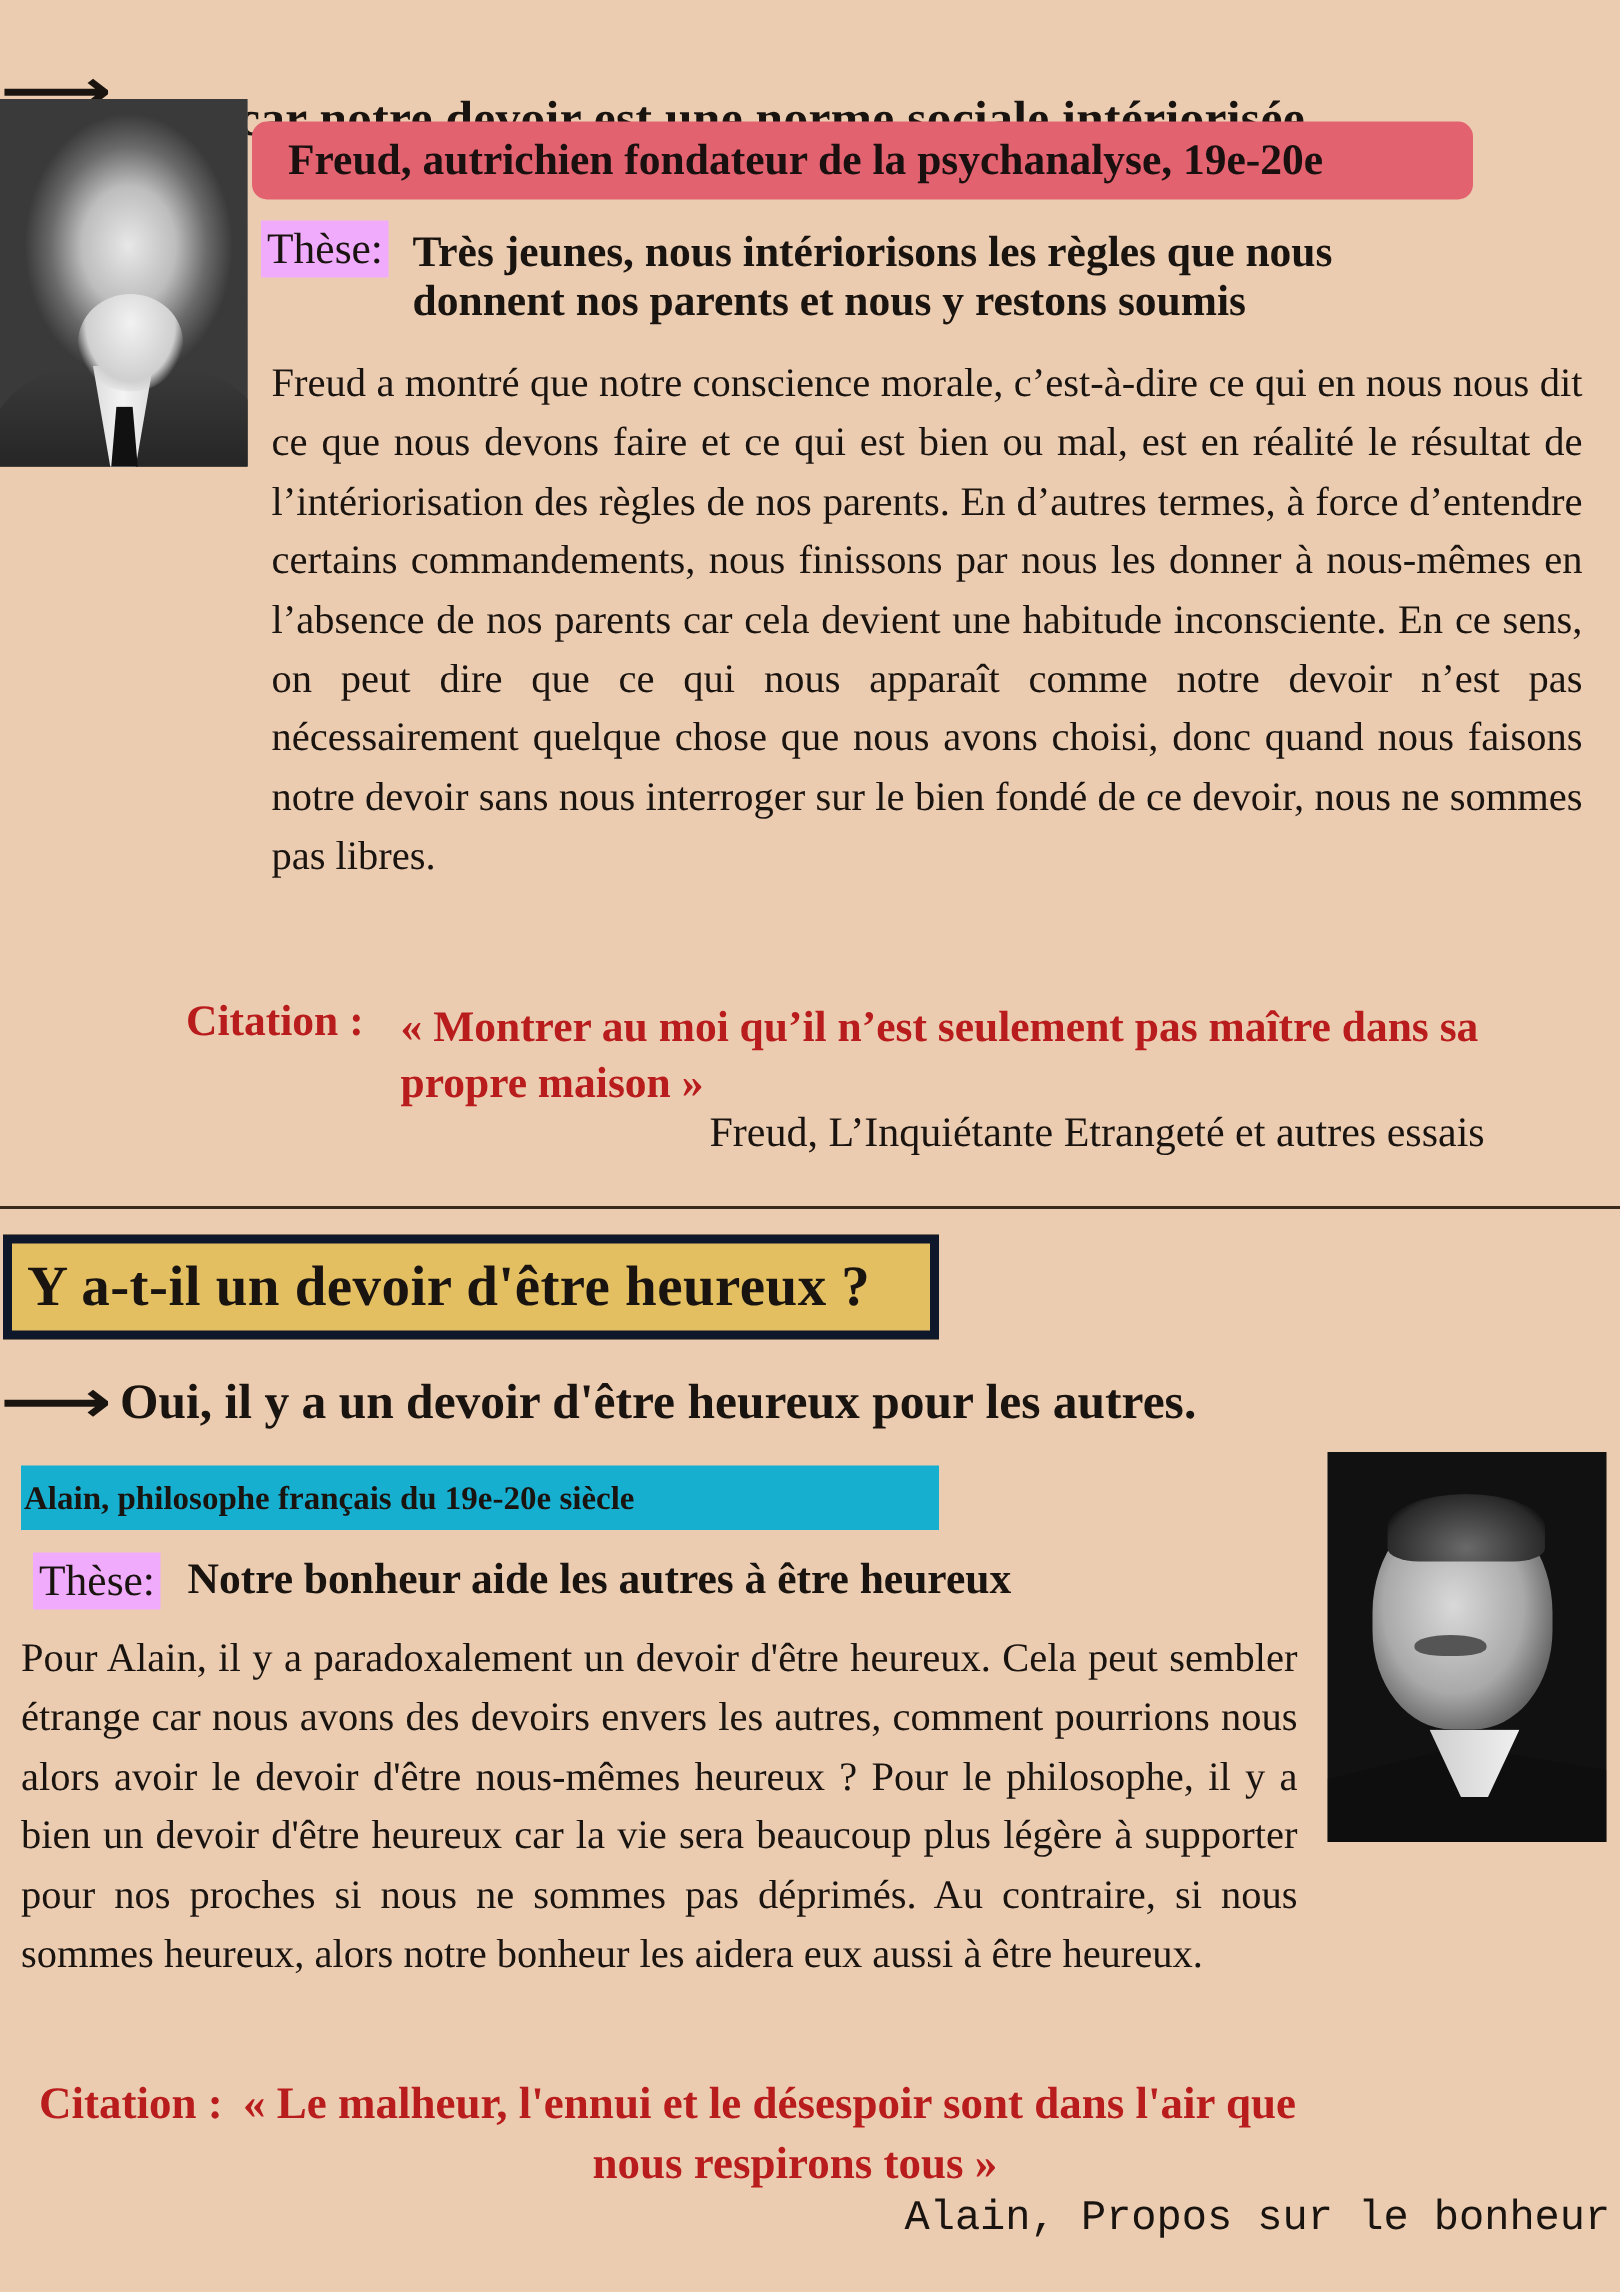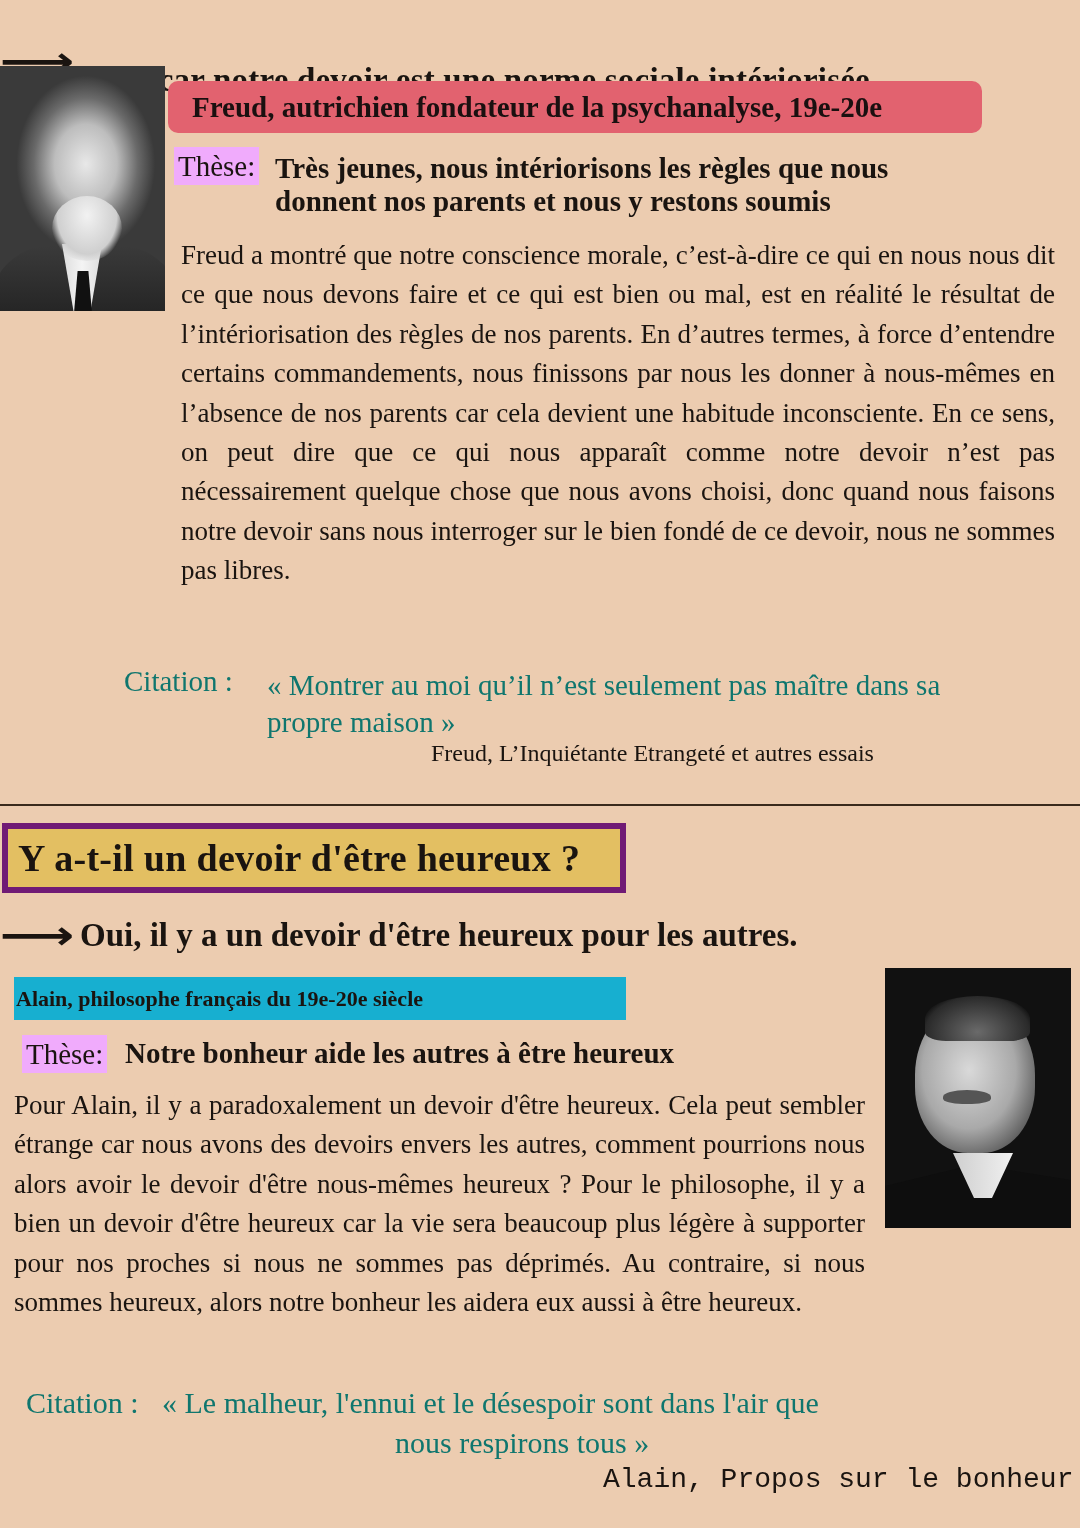--- a/index.html
+++ b/index.html
@@ -76,32 +76,32 @@
   }
 
   
   .para {
     font-size: 27px;
     line-height: 39.4px;
     text-align: justify;
   }
   #freud-para { left: 181px; top: 236px; width: 874px; }
 
-  .cite-label, .cite-quote { color: #0f766e; font-weight: normal; }
+  .cite-label, .cite-quote { color: #b91c1c; font-weight: bold; }
   #freud-cite-label { left: 124px; top: 665px; font-size: 29px; }
   #freud-cite-quote { left: 267px; top: 667px; width: 740px; font-size: 29px; line-height: 37px; }
-  #freud-source { left: 431px; top: 740px; font-size: 24px; }
+  #freud-source { left: 473px; top: 740px; font-size: 28px; }
 
   #divider { left: 0; top: 804px; width: 1080px; height: 2px; background: #3a2a1c; }
 
   
   #question-box {
     left: 2px; top: 823px; width: 624px; height: 70px;
     background: #e3bf62;
-    border: 6px solid #701a75;
+    border: 6px solid #0f172a;
     display: flex; align-items: center;
     padding-left: 10px;
     font-size: 38px; font-weight: bold;
     letter-spacing: 0.3px;
   }
 
   #h2 { left: 0; top: 915px; }
   #h2 .arrow-glyph { font-size: 40px; width: 62px; transform: scaleX(1.3); transform-origin: left center; }
   #h2 .txt { font-size: 33px; font-weight: bold; margin-left: 18px; }
 

